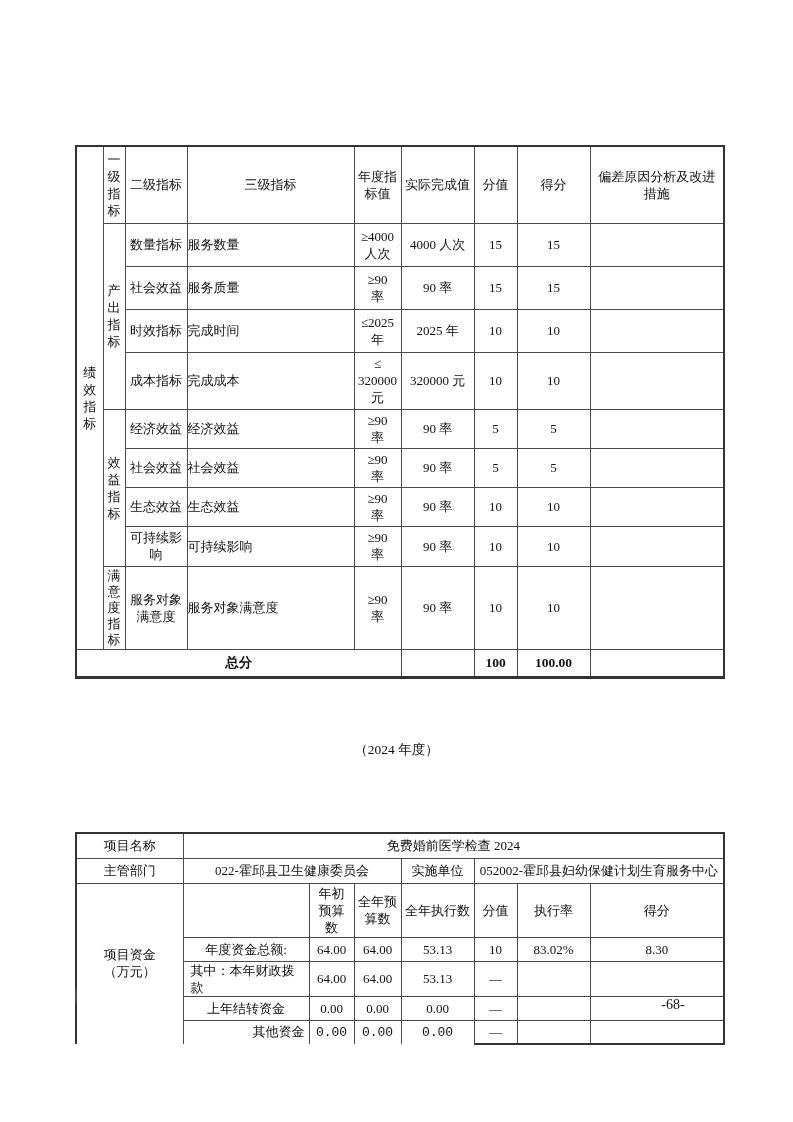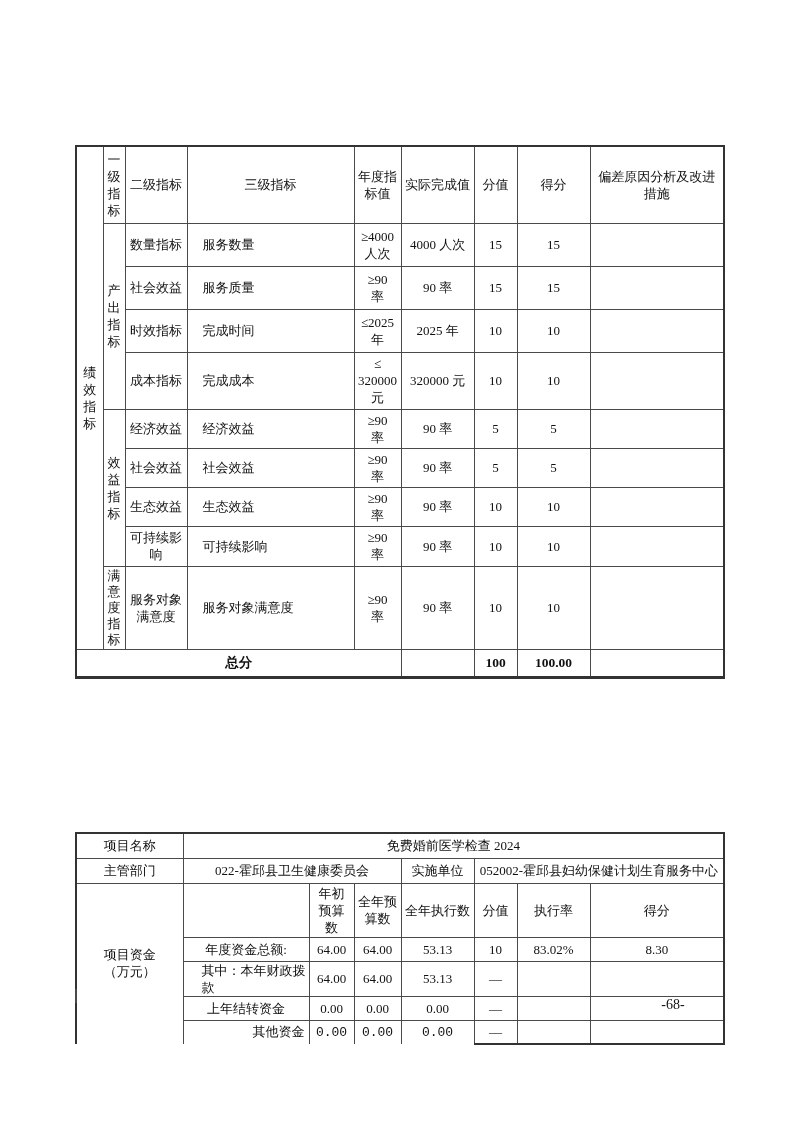--- a/index.html
+++ b/index.html
@@ -21,21 +21,21 @@
     white-space:pre-line;
     overflow:hidden;
   }
   
   #perf-table{left:75px;top:145px;width:648px;border:2px solid #333;border-bottom-width:3px;}
   
   #proj-table{left:75px;top:832px;width:648px;border:2px solid #333;border-bottom:none;}
 
   .vt{line-height:17px;letter-spacing:0;padding:0 1px;}
   .vt5{line-height:16px;}
-  .left{text-align:left;padding-left:15px;}
+  .left{text-align:left;padding-left:0;}
   .right{text-align:right;padding-right:4px;margin-left:15px;}
   .bold{font-weight:bold;font-size:13.5px;margin-left:38px;}
   .nb{border-bottom:none;font-family:Liberation Mono, monospace;}
   .bb2{border-bottom:2px solid #333;}
 
   .year-label{
     position:absolute;left:0;top:741px;width:793px;
     text-align:center;font-size:13.5px;color:#111;
   }
   .page-number{
@@ -196,20 +196,21 @@
     <tr style="height:28px">
       <td colspan="5" class="bold">总分</td>
       <td></td>
       <td class="bold">100</td>
       <td class="bold">100.00</td>
       <td></td>
     </tr>
   </tbody>
     </table>
 
+  <div class="year-label">（2024 年度）</div>
 
   <table id="proj-table">
     <colgroup>
       <col style="width:107px">
         <col style="width:126px">
         <col style="width:45px">
       <col style="width:47px">
         <col style="width:73px">
         <col style="width:43px">
       <col style="width:73px">
@@ -243,21 +244,21 @@
     <tr style="height:24px">
       <td>年度资金总额:</td>
       <td>64.00</td>
       <td>64.00</td>
       <td>53.13</td>
       <td>10</td>
       <td>83.02%</td>
       <td>8.30</td>
     </tr>
     <tr style="height:24px">
-      <td class="left" style="padding-left:18px">其中：本年财政拨款</td>
+      <td class="left" style="padding-left:7px">其中：本年财政拨款</td>
       <td>64.00</td>
       <td>64.00</td>
       <td>53.13</td>
       <td>—</td>
       <td></td>
       <td></td>
     </tr>
     <tr style="height:24px">
       <td>上年结转资金</td>
       <td>0.00</td>

